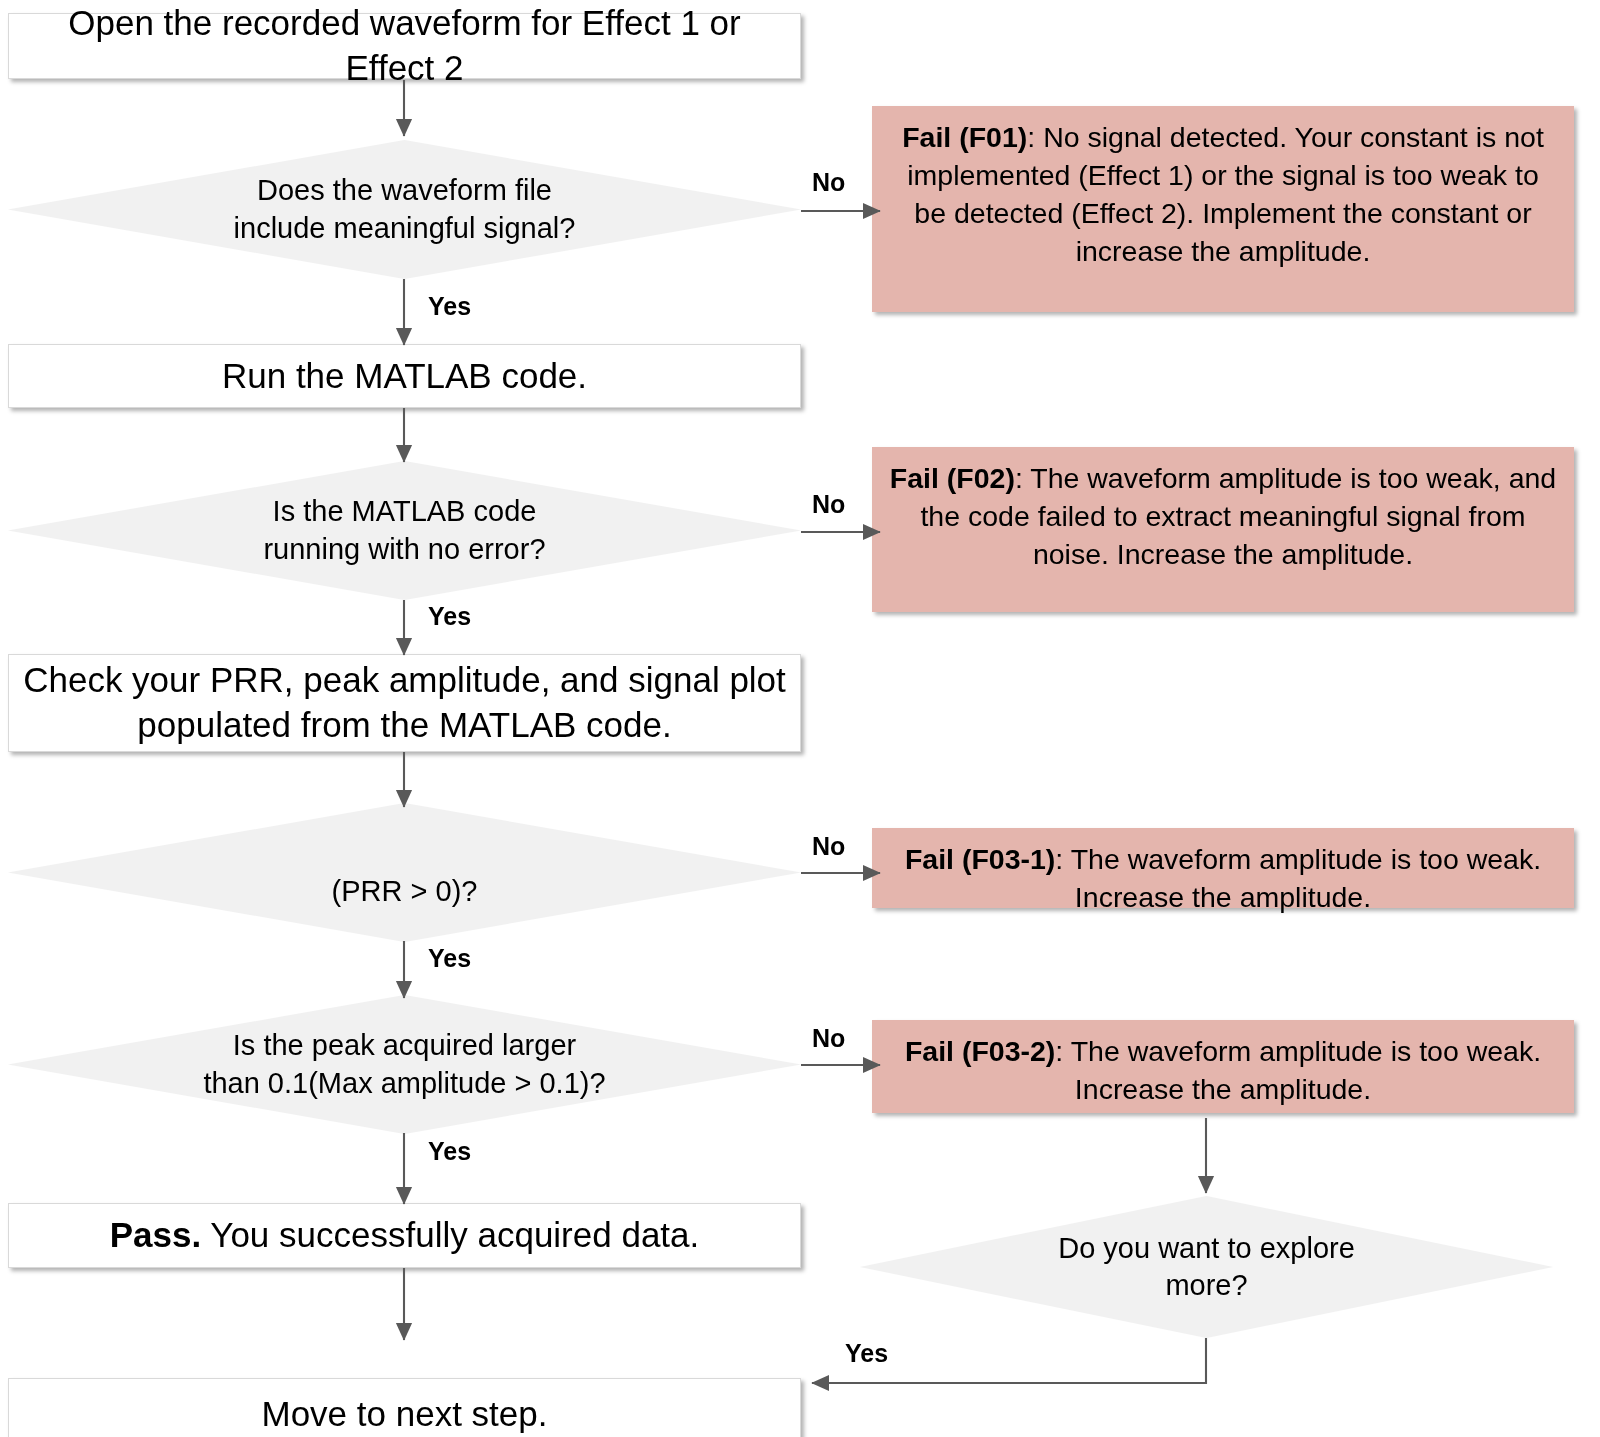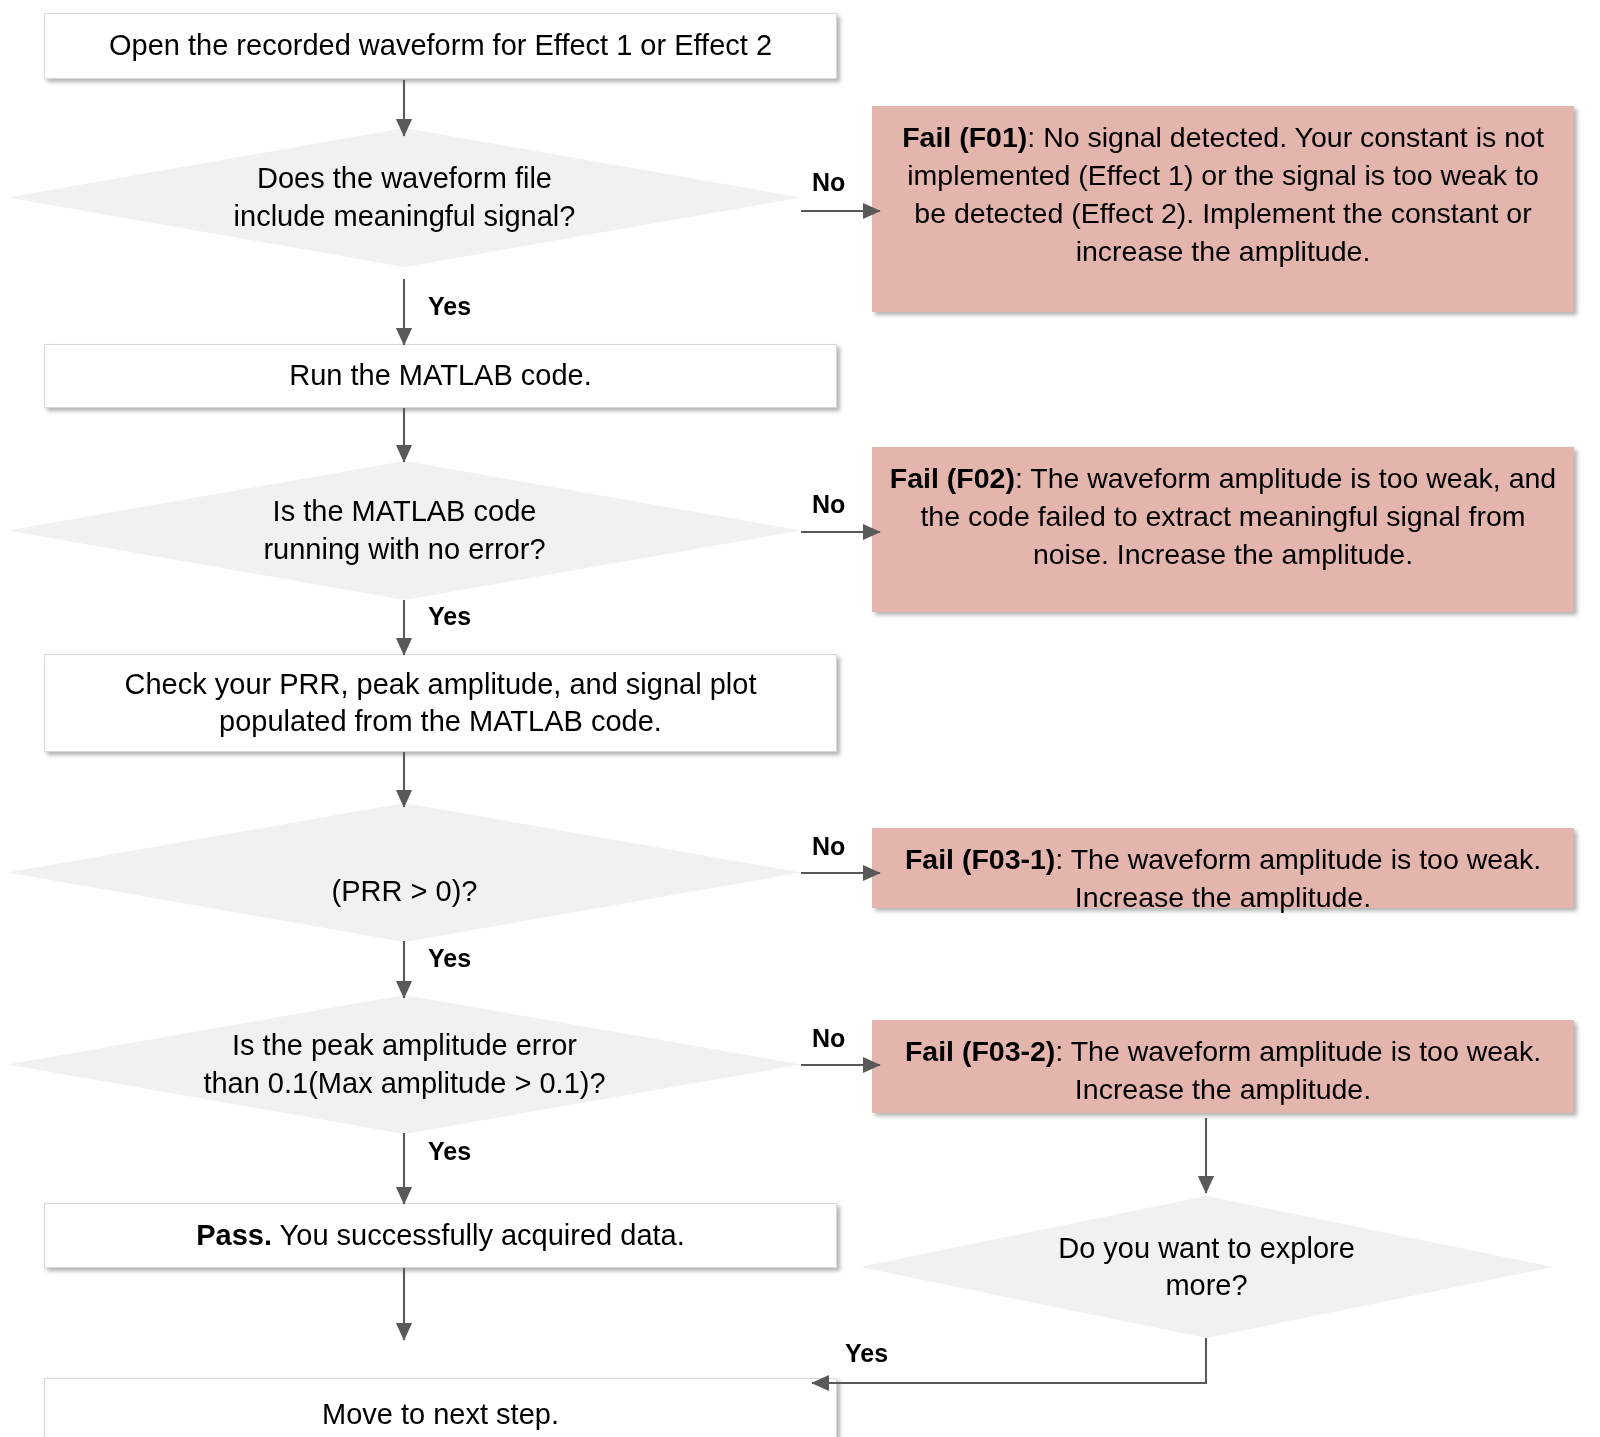--- a/index.html
+++ b/index.html
@@ -23,23 +23,22 @@
     justify-content: center;
     text-align: center;
     color: #000000;
     line-height: 1.28;
   }
   
   .proc {
     background: #ffffff;
     border: 1px solid #d9d9d9;
     box-shadow: 3px 3px 4px rgba(0,0,0,0.30);
-    font-size: 29px;
+    font-size: 35px;
     padding: 4px 10px;
-    margin-left: 36px;
   }
   
   .dec {
     background: transparent;
     font-size: 29px;
   }
   .dec .diamond-bg {
     position: absolute;
     inset: 0;
     background: #f1f1f1;
@@ -125,21 +124,21 @@
       <line x1="1206" y1="1118" x2="1206" y2="1193" marker-end="url(#arw)"></line>
 
       <path d="M1206,1338 L1206,1383 L812,1383" marker-end="url(#arw)"></path>
     </g>
   </svg>
 
   <div class="node proc" style="left:8px; top:13px; width:793px; height:66px;">
     <span>Open the recorded waveform for Effect 1 or Effect 2</span>
   </div>
 
-  <div class="node dec" style="left:8px; top:128px; width:793px; height:139px;">
+  <div class="node dec" style="left:8px; top:140px; width:793px; height:139px;">
     <span class="diamond-bg"></span>
     <span class="dec-label">
       <span>Does the waveform file</span><br>
       <span>include meaningful signal?</span>
     </span>
   </div>
 
   <div class="node fail" style="left:872px; top:106px; width:702px; height:206px;">
     <span class="txt"><b>Fail (F01)</b><span>: </span><span>No signal detected. Your constant is not implemented (Effect 1) or the signal is too weak to be detected (Effect 2). Implement the constant or increase the amplitude.</span></span>
   </div>
@@ -175,21 +174,21 @@
     </span>
   </div>
 
   <div class="node fail" style="left:872px; top:828px; width:702px; height:80px;">
     <span class="txt"><b>Fail (F03-1)</b><span>: </span><span>The waveform amplitude is too weak. Increase the amplitude.</span></span>
   </div>
 
   <div class="node dec" style="left:8px; top:995px; width:793px; height:139px;">
     <span class="diamond-bg"></span>
     <span class="dec-label">
-      <span>Is the peak amplitude error</span><br>
+      <span>Is the peak acquired larger</span><br>
       <span>than 0.1</span><span class="sm">(Max amplitude &gt; 0.1)?</span>
     </span>
   </div>
 
   <div class="node fail" style="left:872px; top:1020px; width:702px; height:93px;">
     <span class="txt"><b>Fail (F03-2)</b><span>: </span><span>The waveform amplitude is too weak. Increase the amplitude.</span></span>
   </div>
 
   <div class="node proc" style="left:8px; top:1203px; width:793px; height:65px;">
     <span><b>Pass.</b><span> </span><span>You successfully acquired data.</span></span>

